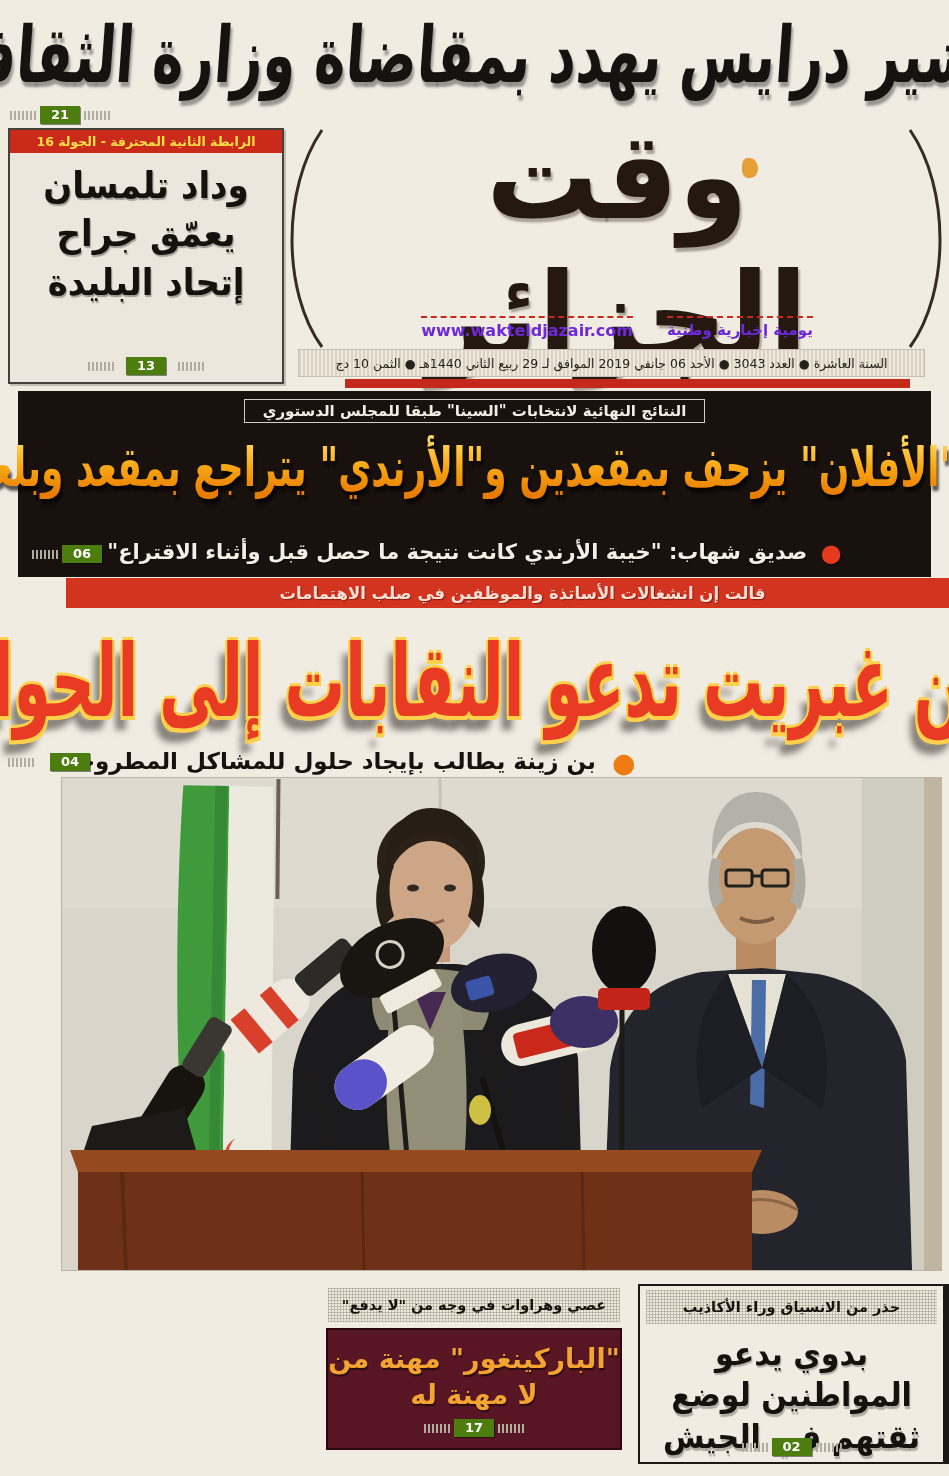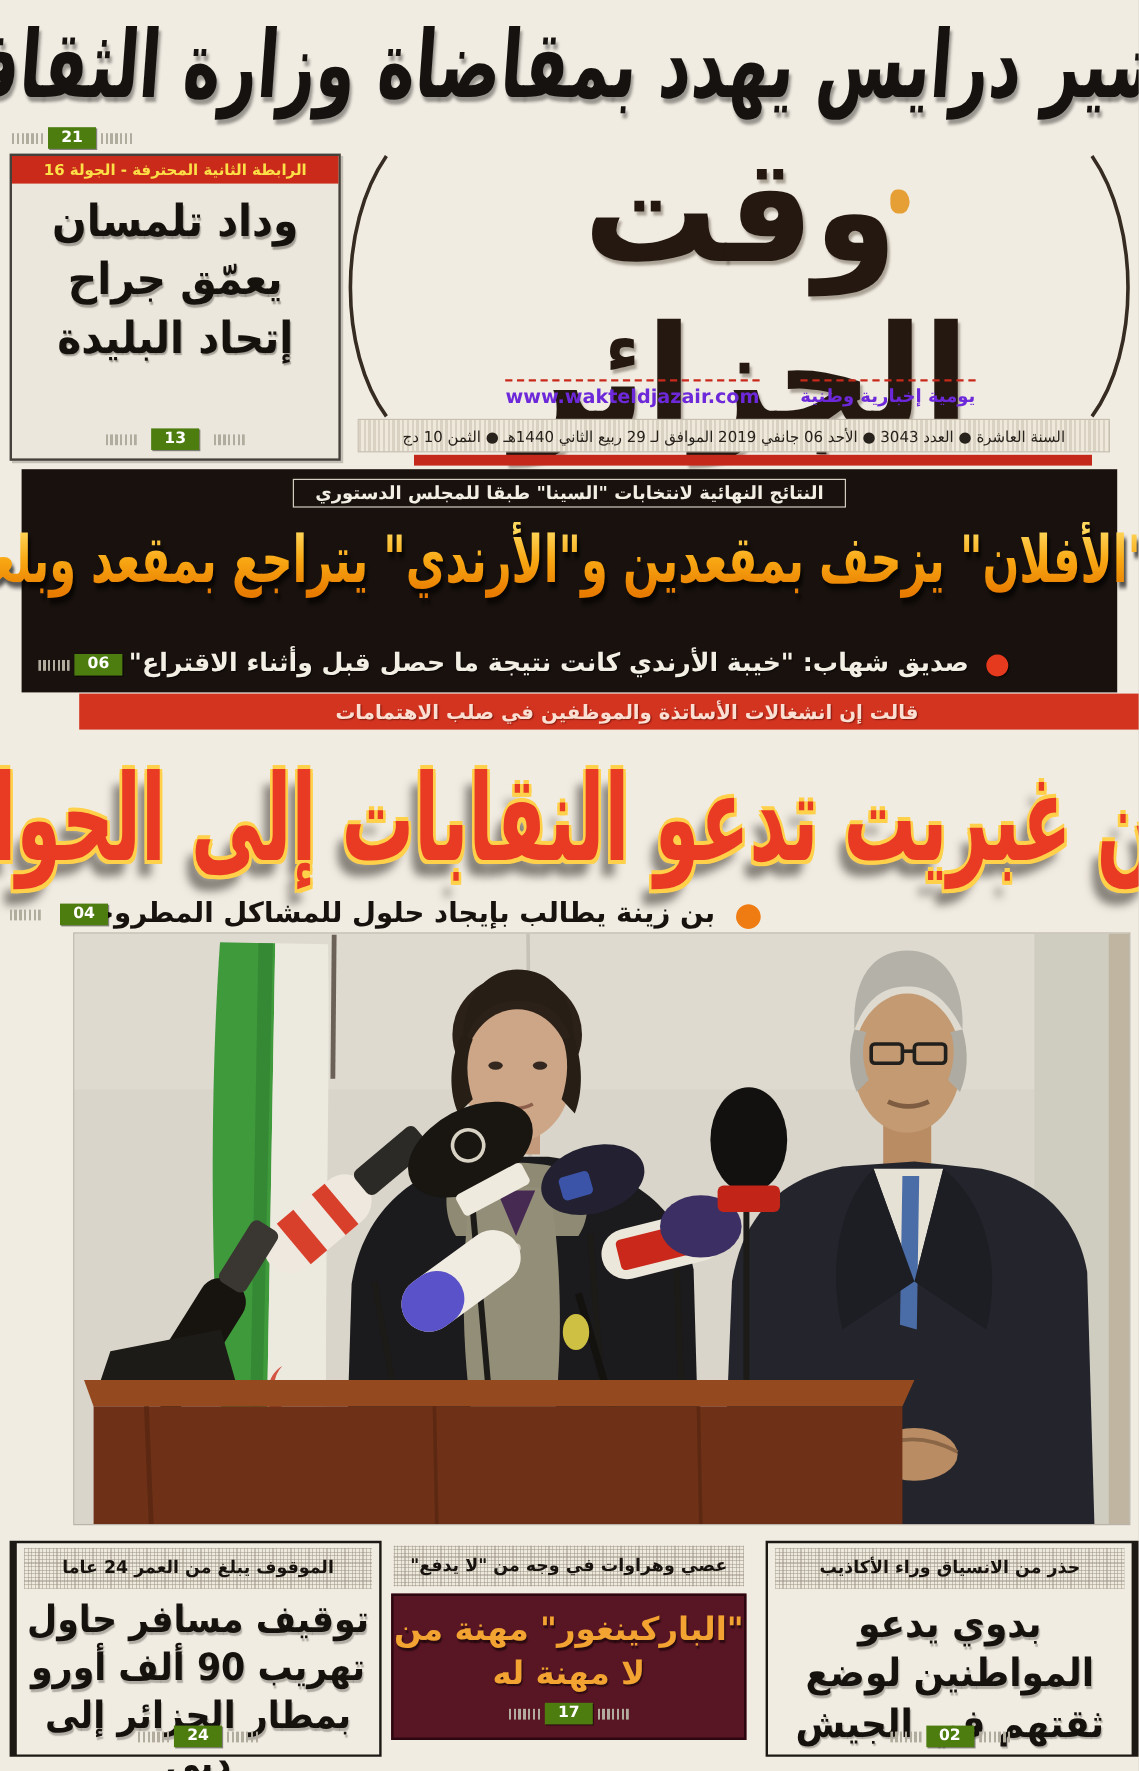--- a/index.html
+++ b/index.html
@@ -255,29 +255,20 @@
         <polygon points="30,348 122,330 134,372 22,372" fill="#1d1b17"></polygon>
         <polygon points="8,372 700,372 690,394 16,394" fill="#94491f"></polygon>
         <rect x="16" y="394" width="674" height="98" fill="#6e3118"></rect>
         <line x1="60" y1="394" x2="64" y2="492" stroke="#5c2812" stroke-width="4"></line>
         <line x1="300" y1="394" x2="302" y2="492" stroke="#5c2812" stroke-width="3"></line>
         <line x1="520" y1="394" x2="522" y2="492" stroke="#5c2812" stroke-width="3"></line>
       </g>
     </svg>
   </div>
 
-  <div class="bbox bbox-left">
-    <div class="kicker" dir="rtl">الموقوف يبلغ من العمر 24 عاما</div>
-    <div class="hl" dir="rtl">توقيف مسافر حاول تهريب 90 ألف أورو بمطار الجزائر إلى دبي</div>
-    <div class="badge-row">
-      <span class="stripe"></span>
-      <span class="badge">24</span>
-      <span class="stripe"></span>
-    </div>
-  </div>
 
   <div class="bbox bbox-center">
     <div class="kicker" dir="rtl">عصي وهراوات في وجه من "لا يدفع"</div>
     <div class="maroon">
       <div class="mtext" dir="rtl">"الباركينغور" مهنة من لا مهنة له</div>
       <div class="badge-row">
         <span class="stripe"></span>
         <span class="badge">17</span>
         <span class="stripe"></span>
       </div>

